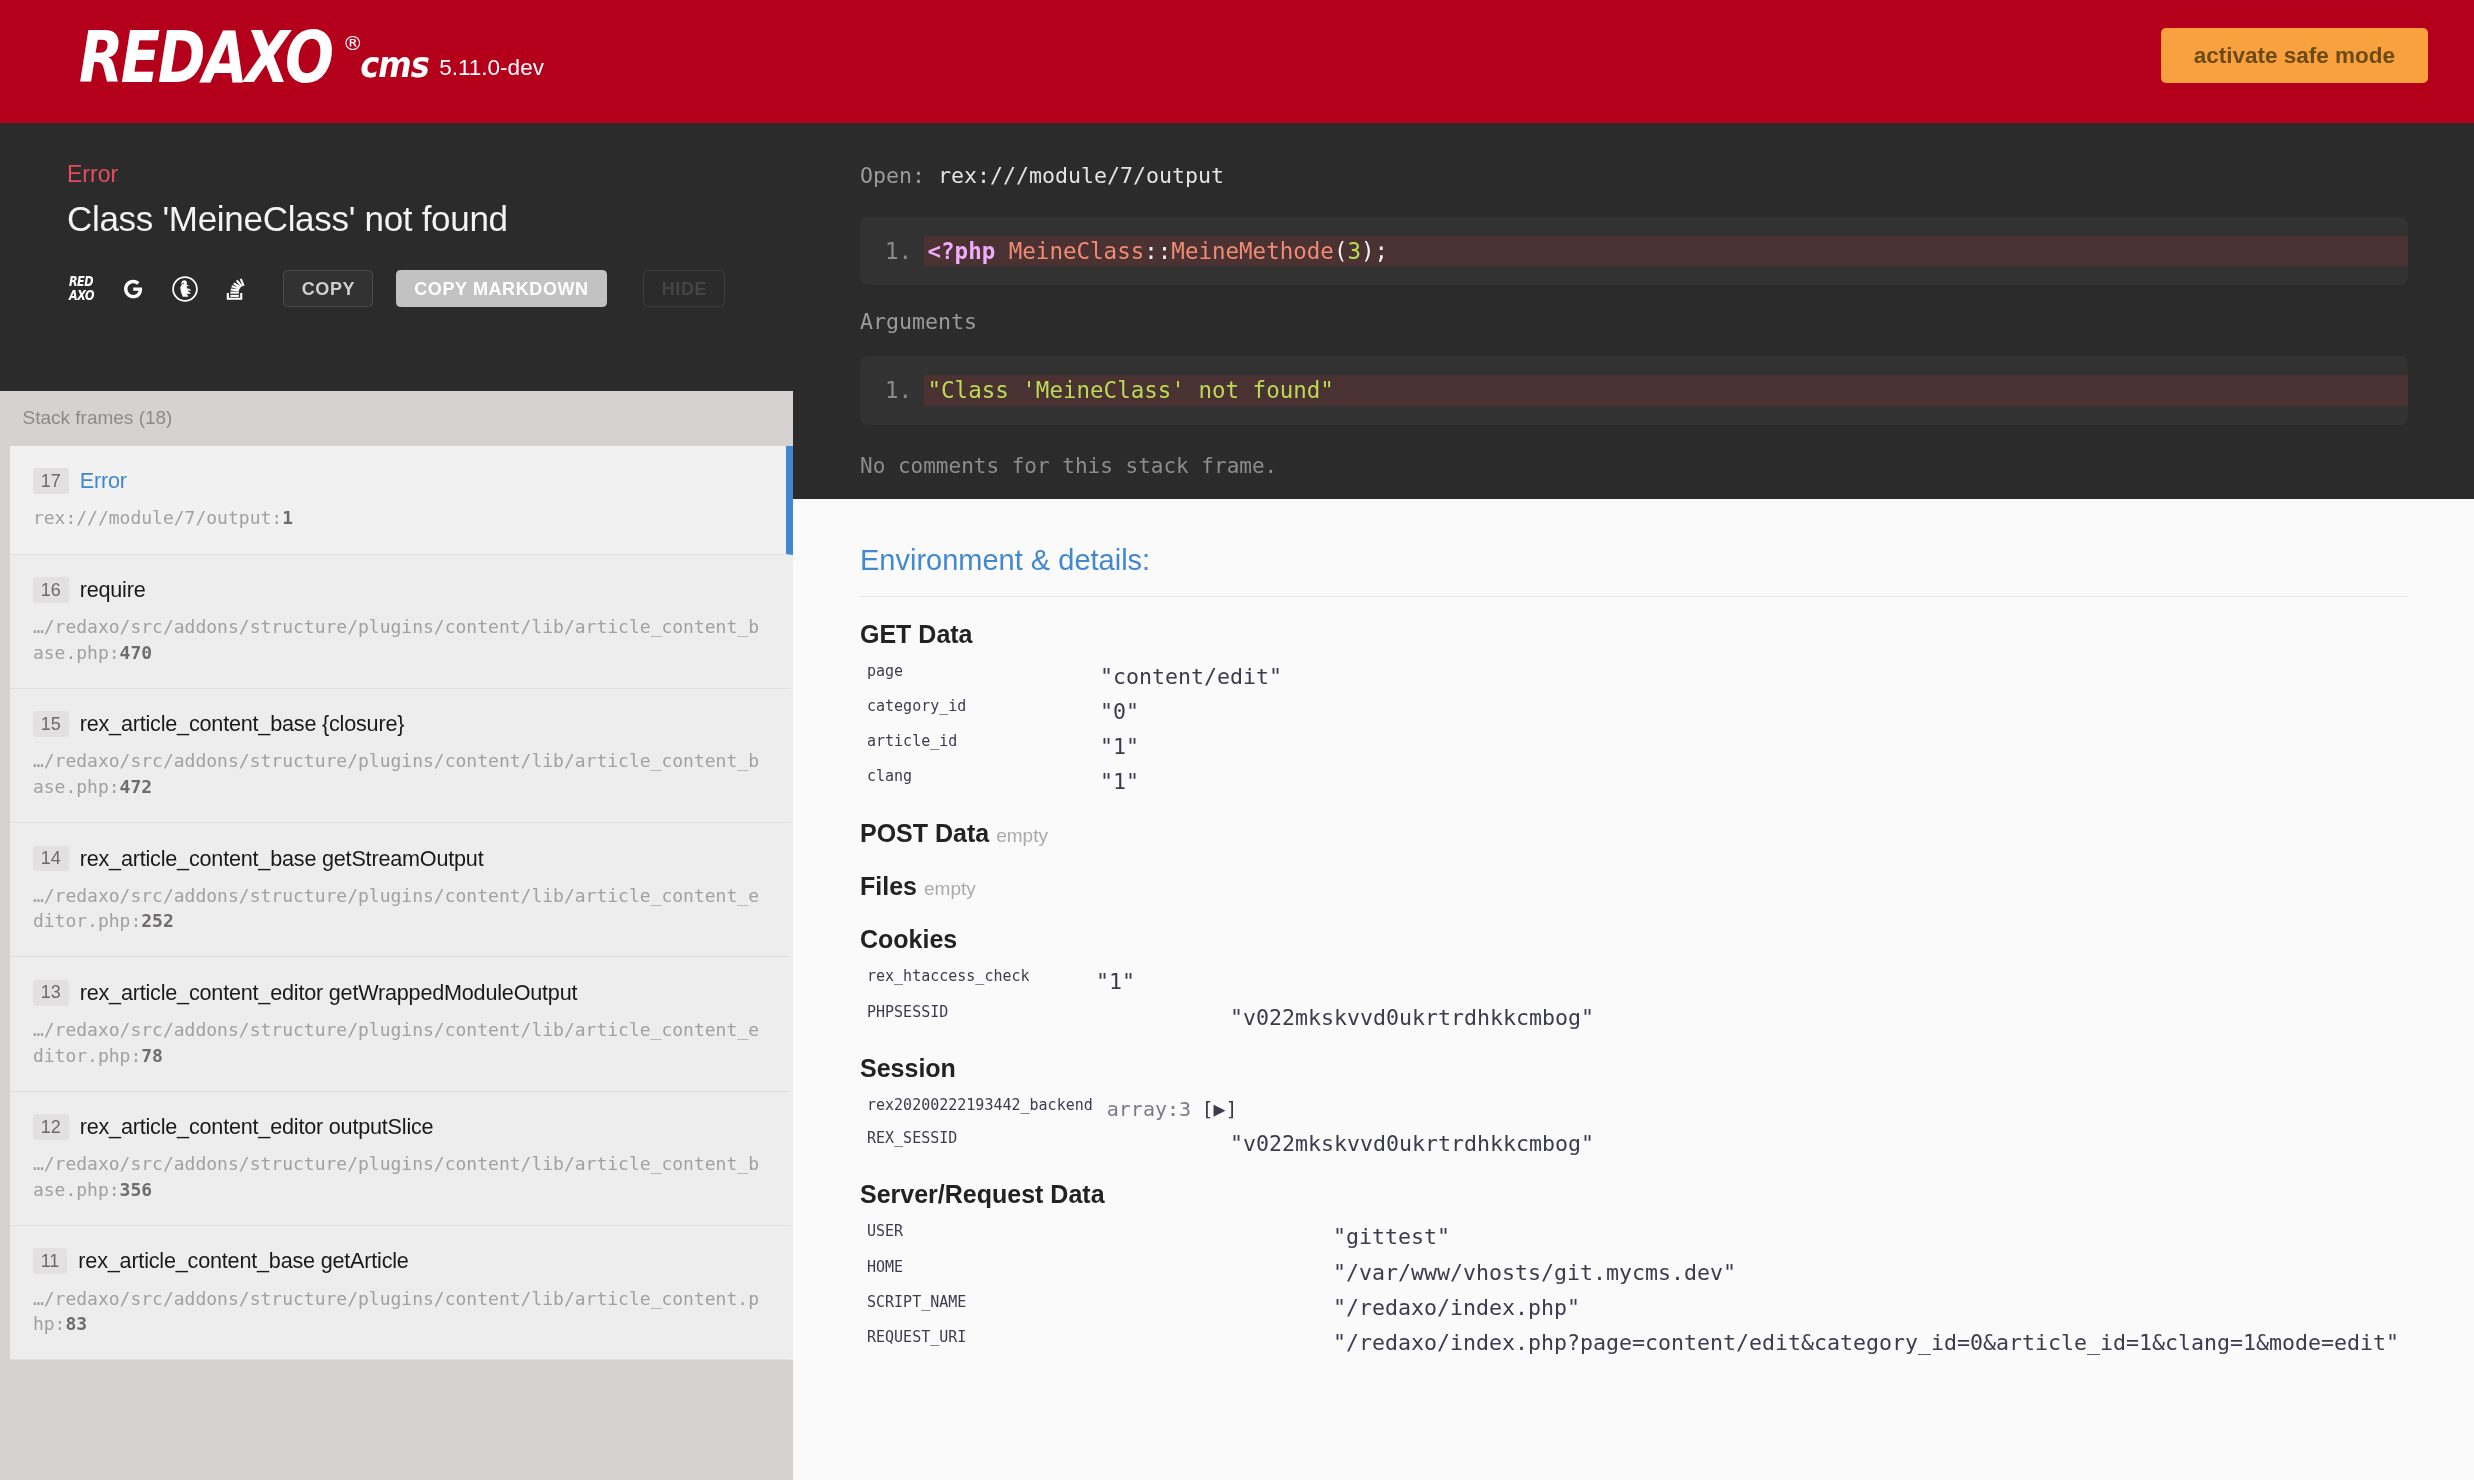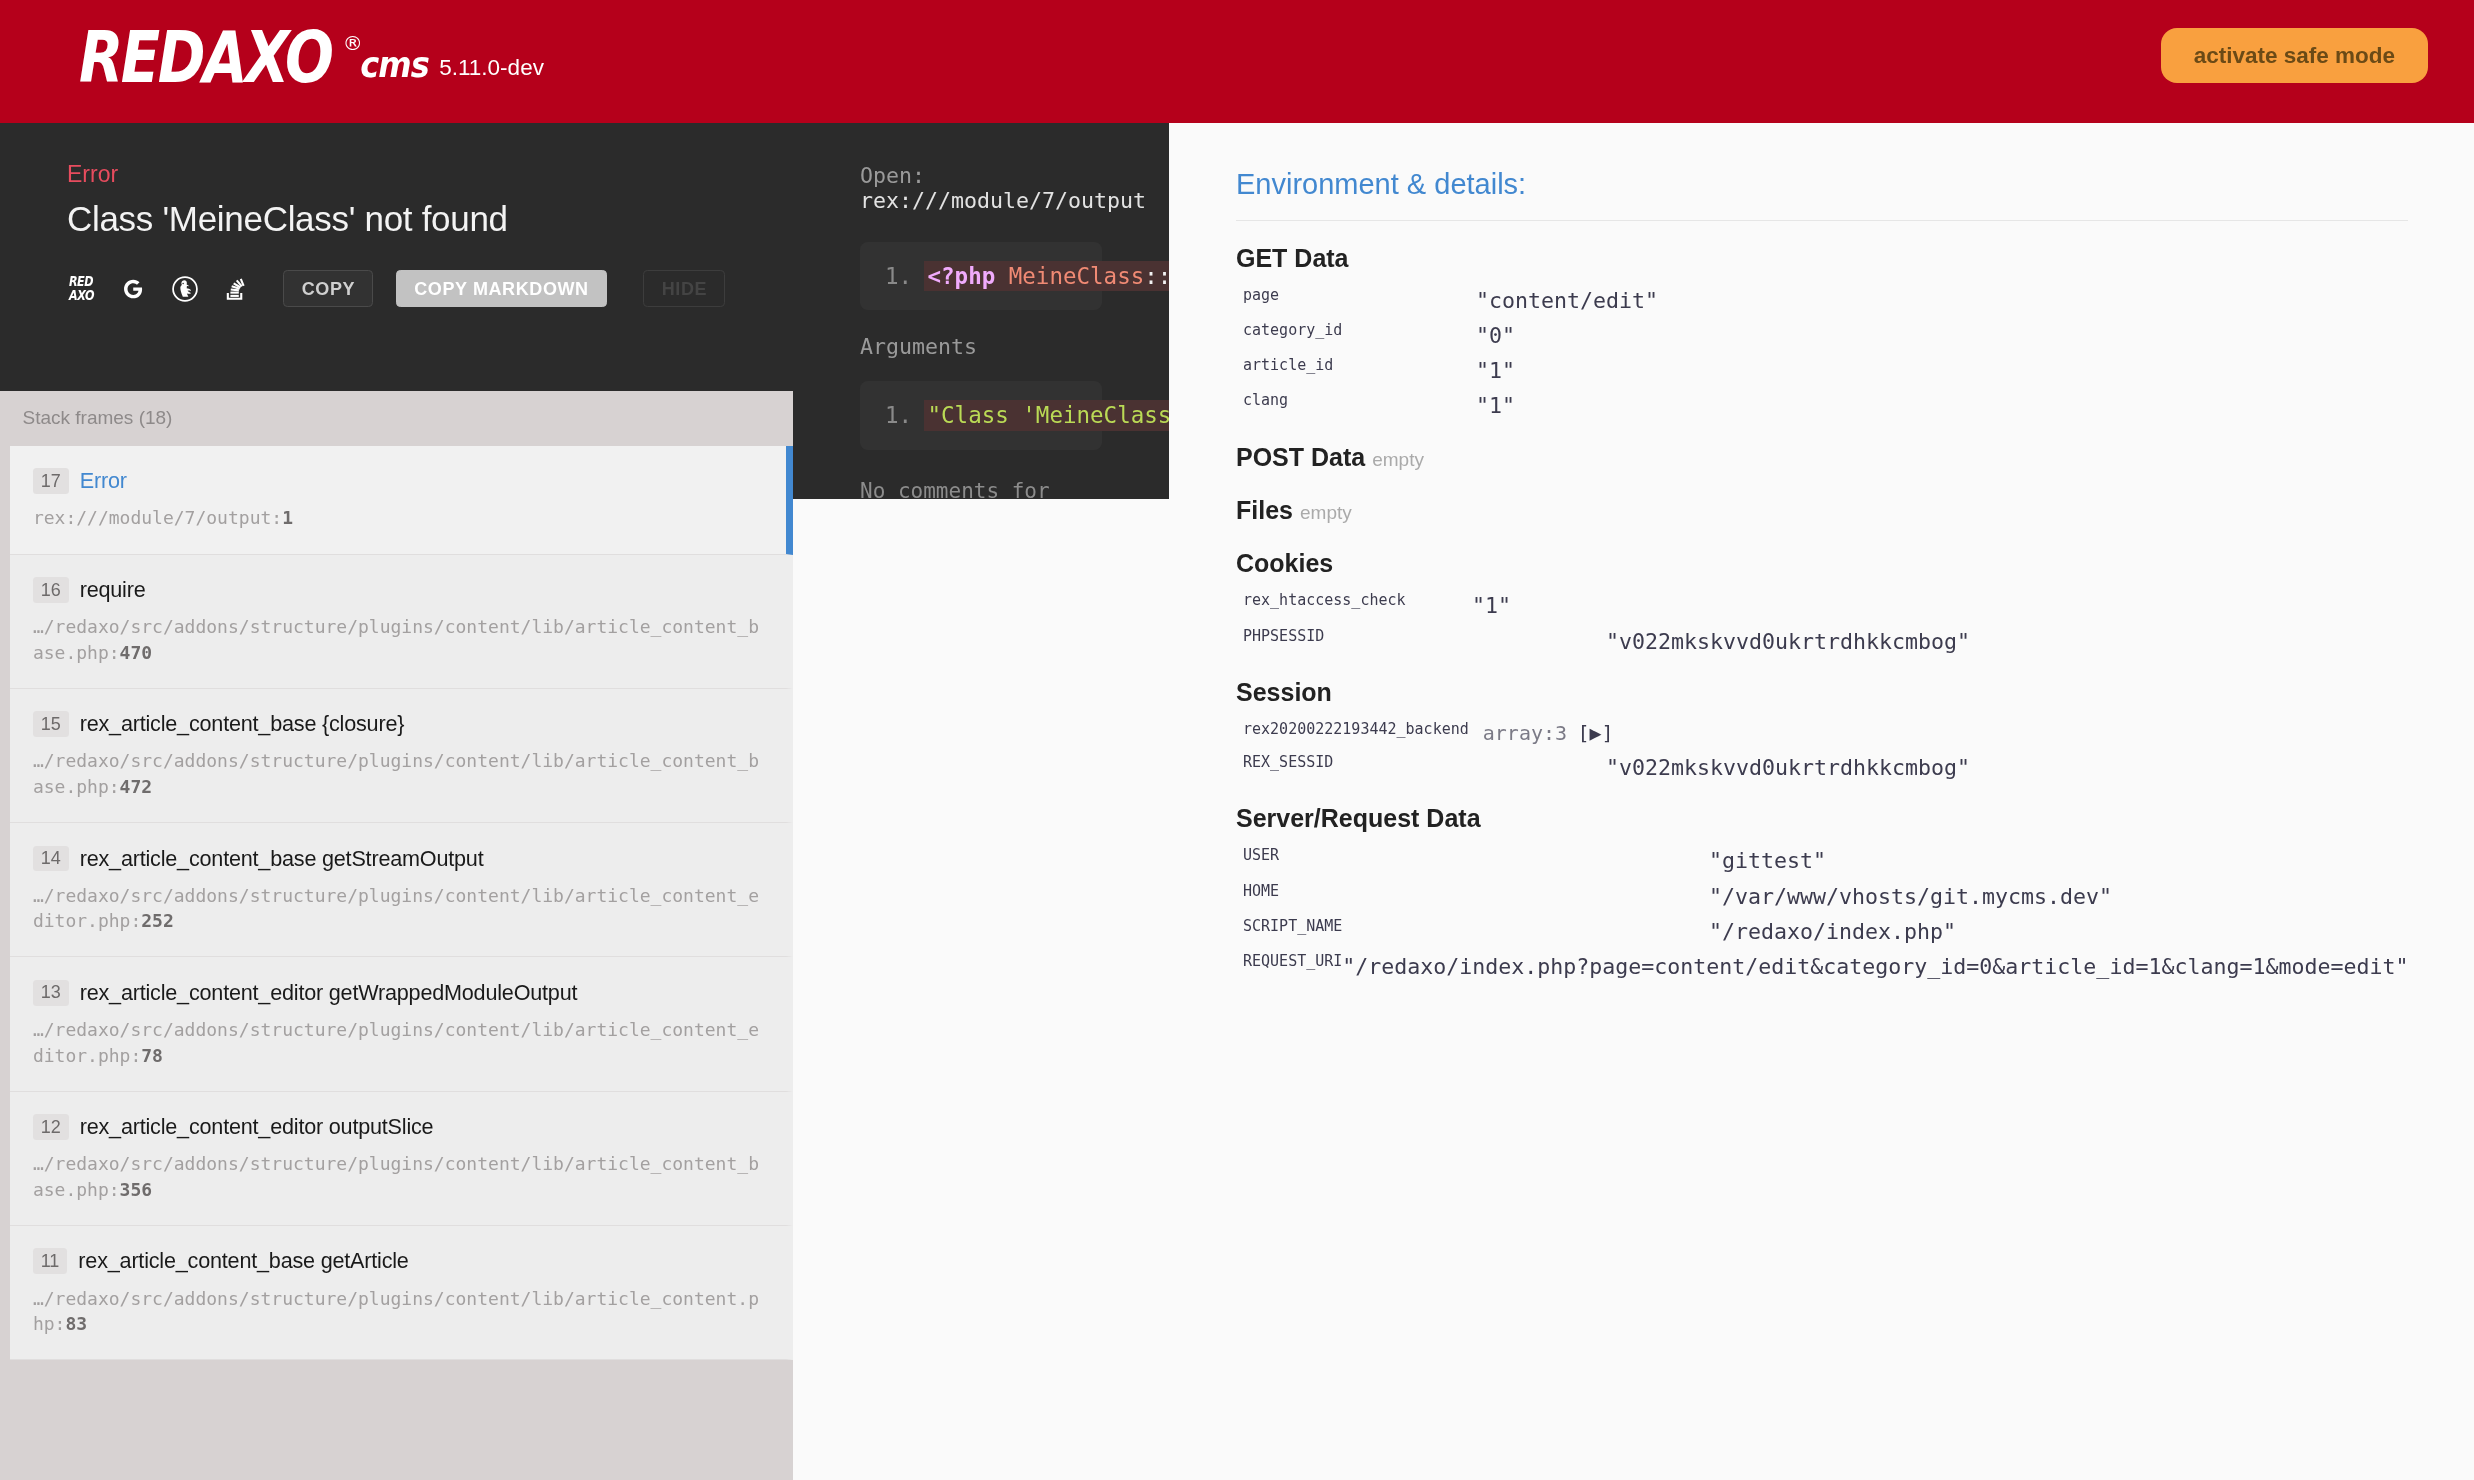--- a/index.html
+++ b/index.html
@@ -67,21 +67,21 @@
     position: relative;
     top: -4.3px;
   }
   #safe-mode-btn {
     position: absolute;
     right: 47px;
     top: 28px;
     background: #F9A03F;
     color: #6B4A16;
     border: none;
-    border-radius: 16px;
+    border-radius: 5px;
     font-size: 22.5px;
     font-weight: bold;
     font-family: "Liberation Sans", sans-serif;
     padding: 14.7px 33px;
     cursor: pointer;
   }
 
   
   #body-split {
     display: flex;
@@ -220,21 +220,21 @@
     color: #a3a0a0;
     line-height: 1.42;
     word-break: break-all;
   }
   .frame-path b { color: #6f6c6c; font-weight: bold; }
 
   
   #right-col {
     flex: 1 1 auto;
     display: flex;
-    flex-direction: row;
+    flex-direction: column;
     overflow: hidden;
     background: #fafafa;
   }
   #frame-detail {
     background: #2b2b2b;
     height: 376px;
     flex: 0 0 376px;
     padding: 40px 67px 0 67px;
     overflow: hidden;
   }

